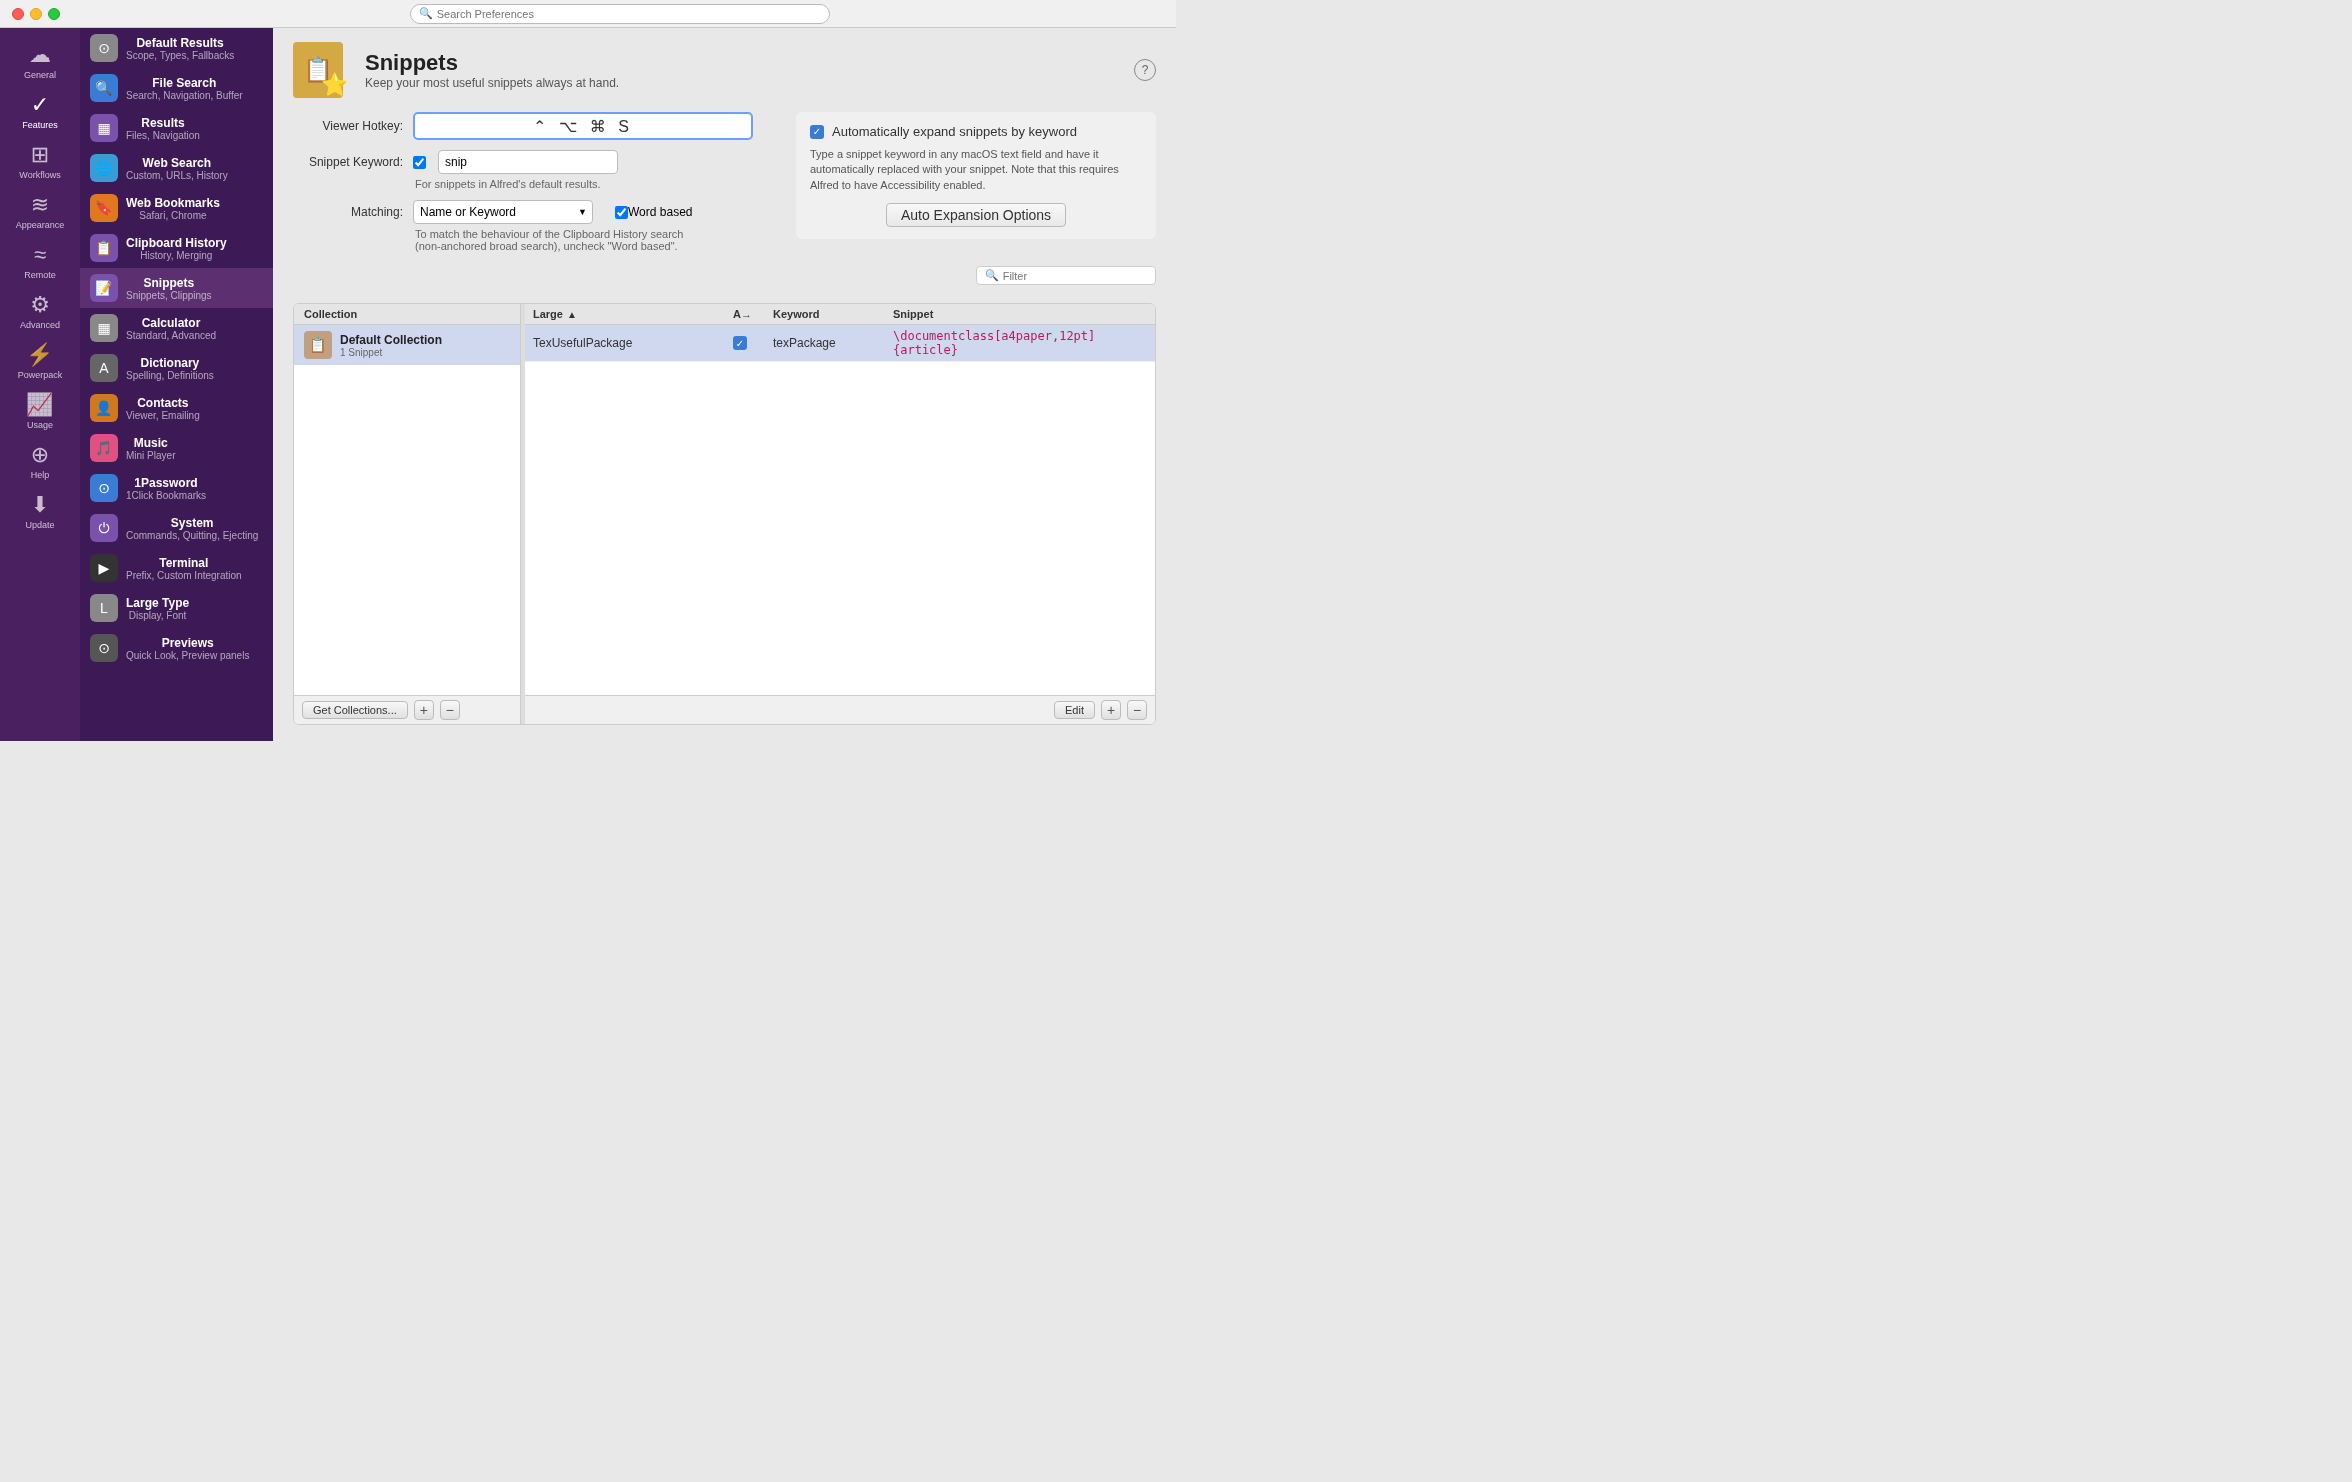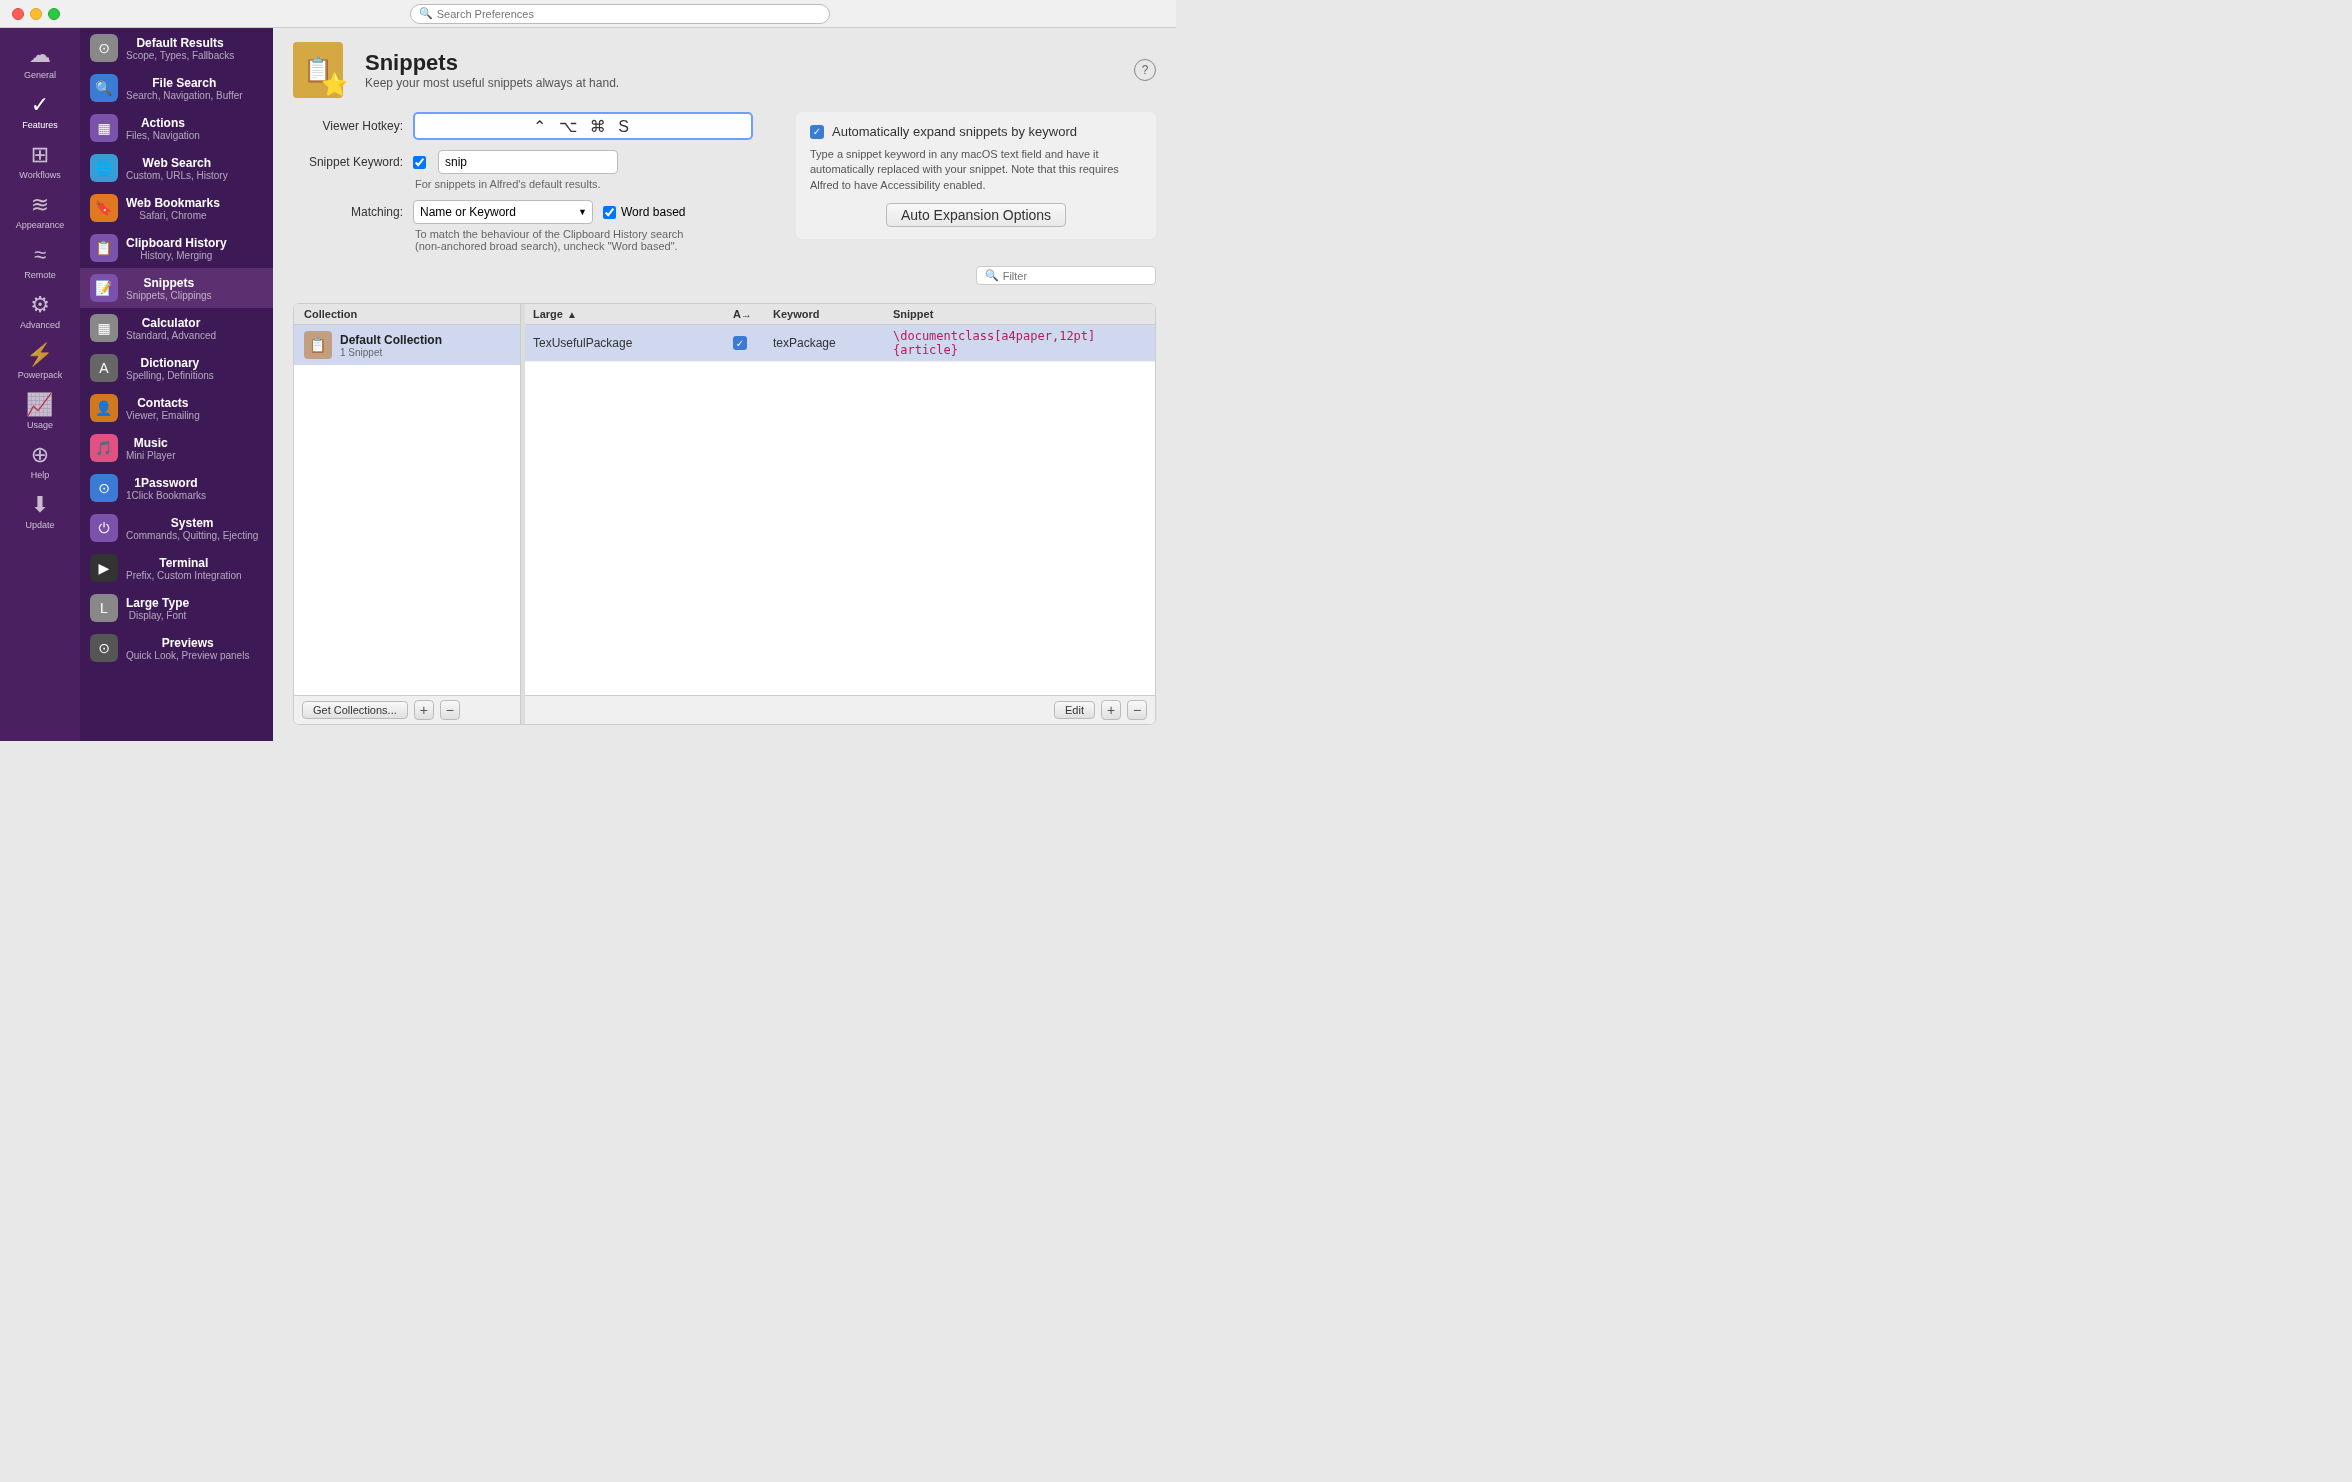--- a/index.html
+++ b/index.html
@@ -224,21 +224,21 @@
       width: 180px;
       height: 24px;
       border: 1px solid #bbb;
       border-radius: 4px;
       background: #fff;
       font-size: 12px;
       padding: 0 6px;
       appearance: none;
       cursor: pointer;
     }
-    .word-based-check { display: flex; align-items: center; gap: 5px; font-size: 12px; }
+    .word-based-check { display: flex; align-items: center; font-size: 12px; margin-left: 12px; }
 
     
     .right-section {
       background: #f0f0f0;
       border-radius: 6px;
       padding: 12px 14px;
       font-size: 11px;
       color: #333;
     }
     .auto-expand-row {
@@ -498,21 +498,21 @@
       <div class="sec-item">
     <div class="sec-item-icon" style="background:#3a7bd5;">🔍</div>
     <div class="sec-item-text">
       <div class="sec-item-title">File Search</div>
       <div class="sec-item-sub">Search, Navigation, Buffer</div>
     </div>
       </div>
       <div class="sec-item">
     <div class="sec-item-icon" style="background:#7b52ab;">▦</div>
     <div class="sec-item-text">
-      <div class="sec-item-title">Actions</div>
+      <div class="sec-item-title">Results</div>
       <div class="sec-item-sub">Files, Navigation</div>
     </div>
       </div>
       <div class="sec-item">
     <div class="sec-item-icon" style="background:#3a9bd5;">🌐</div>
     <div class="sec-item-text">
       <div class="sec-item-title">Web Search</div>
       <div class="sec-item-sub">Custom, URLs, History</div>
     </div>
       </div>

